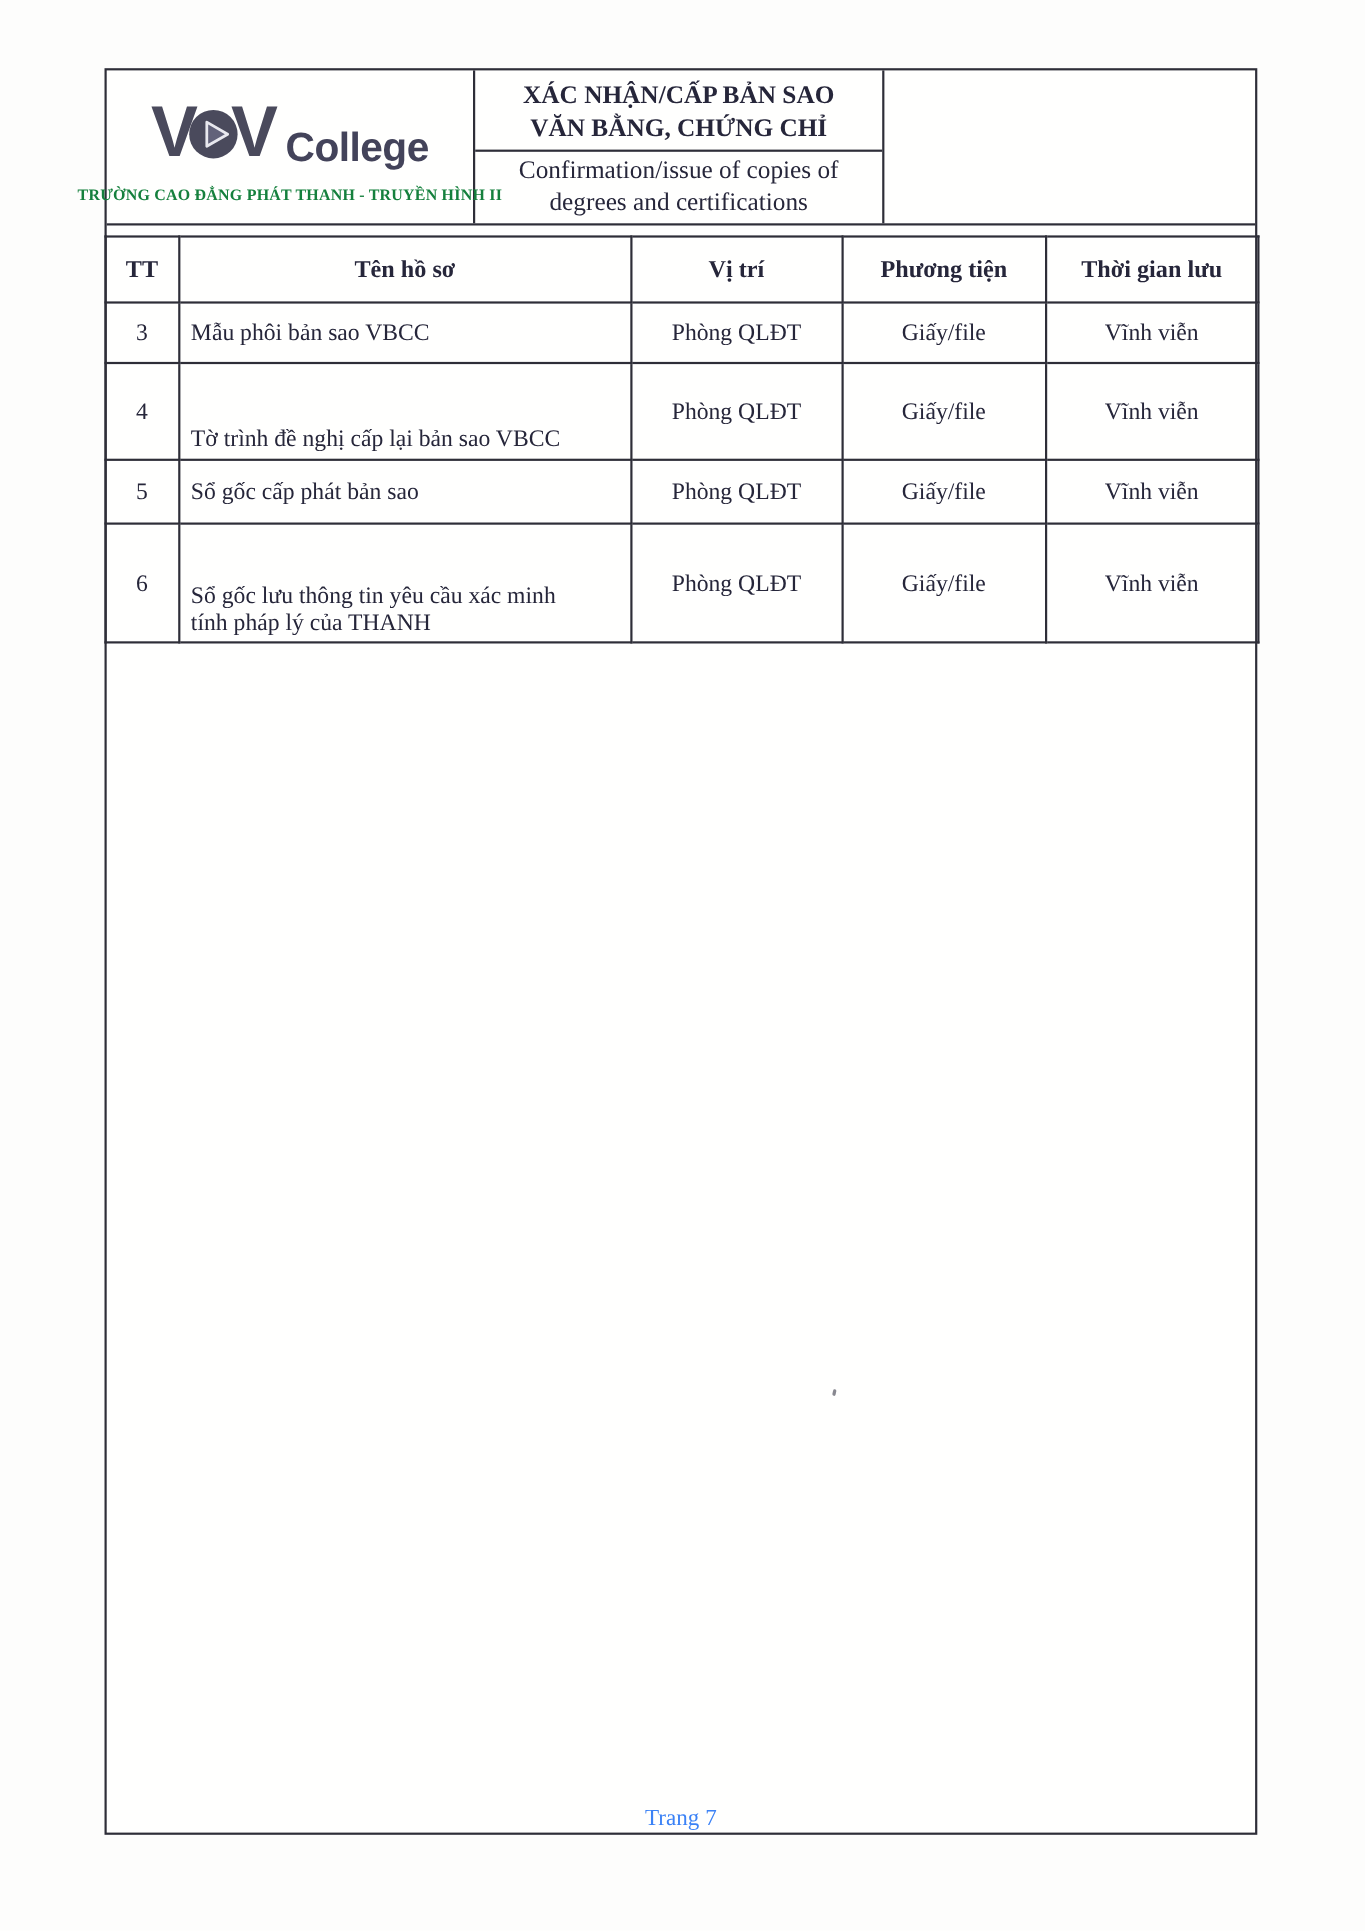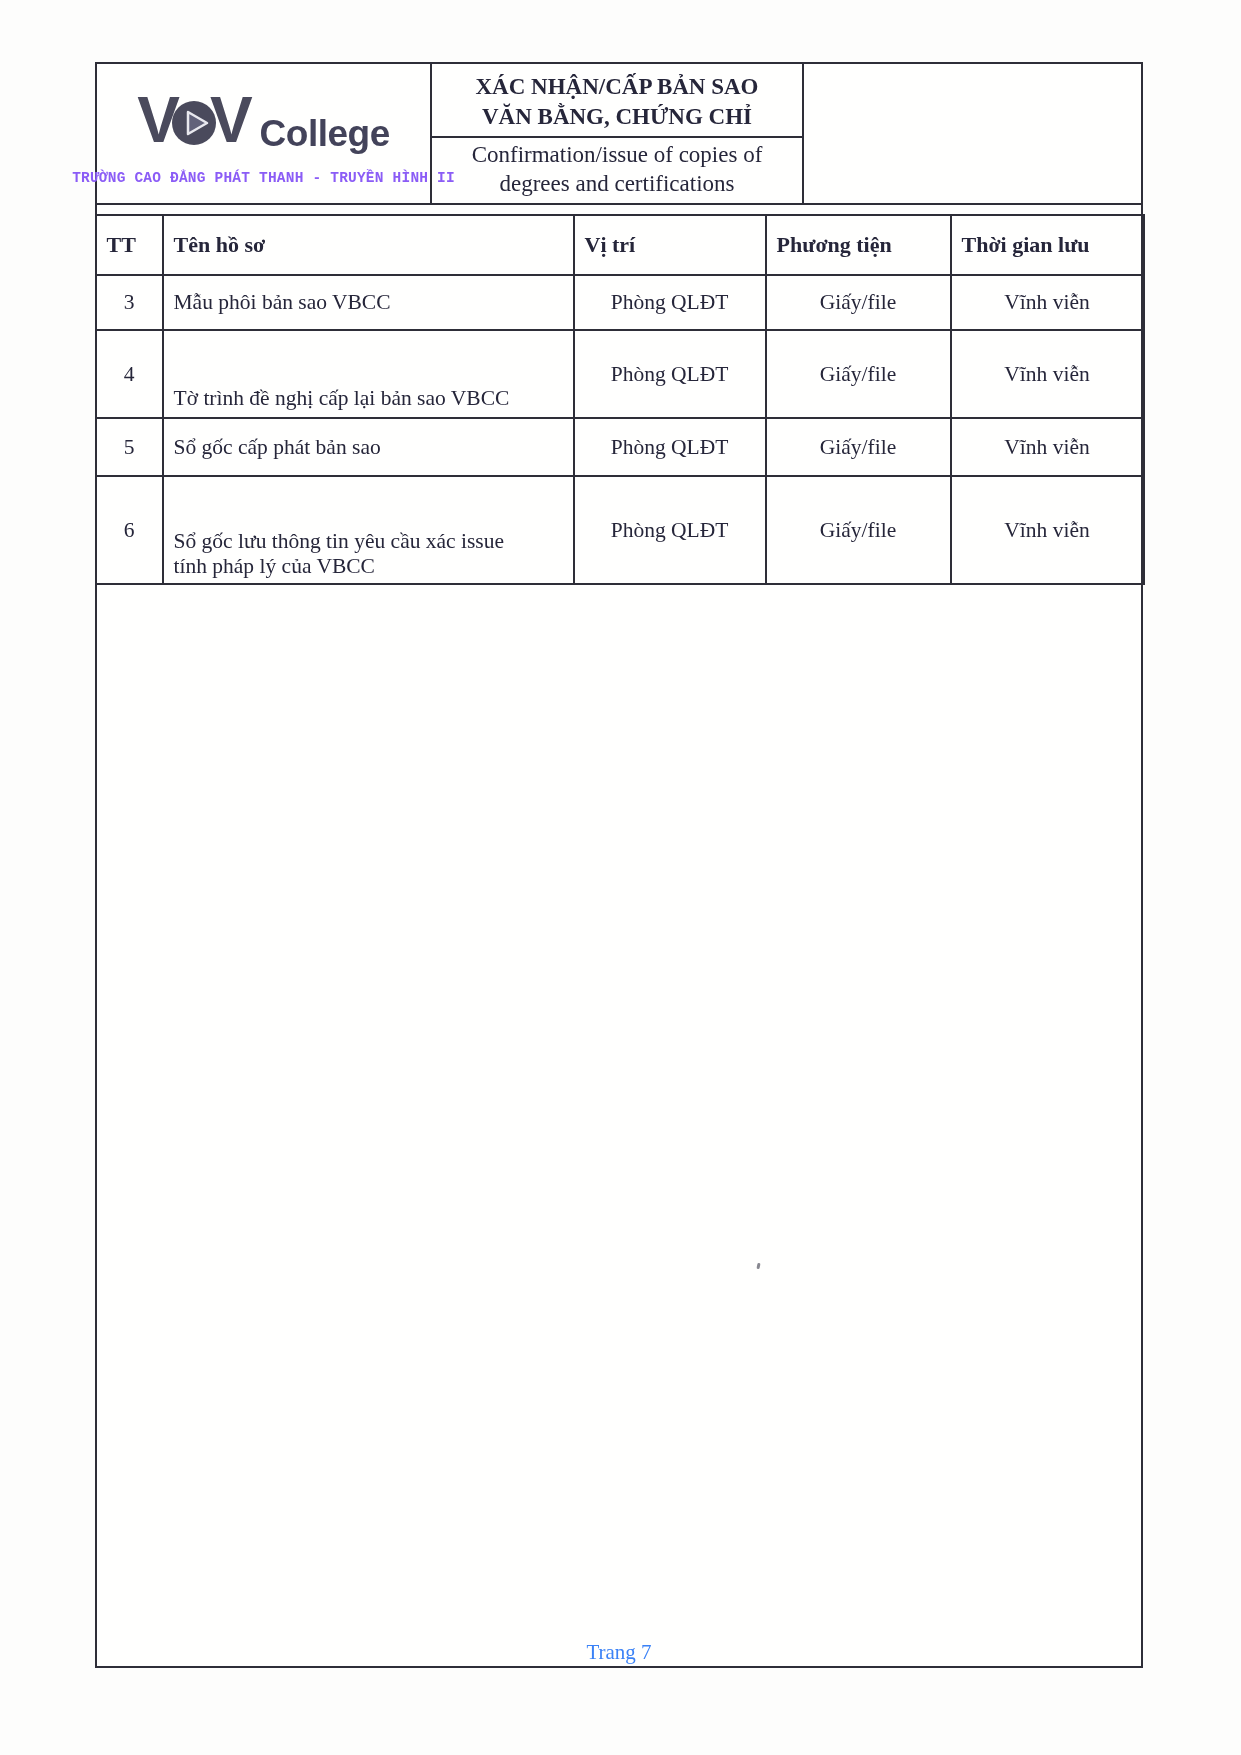--- a/index.html
+++ b/index.html
@@ -31,22 +31,22 @@
     font-weight:900;font-size:64px;color:#4a4a5c;
     transform:scaleY(1.02);letter-spacing:-2px;
   }
   .vov-circle{width:46px;height:46px;margin:6px -7px 0 -7px;position:relative;z-index:2;}
   .college-word{
     font-family:"Liberation Sans","DejaVu Sans",sans-serif;
     font-weight:800;font-size:37px;color:#43435a;margin-left:9px;margin-top:28px;
     letter-spacing:-0.5px;
   }
   .logo-tagline{
-    font-family:Liberation Mono, monospace;
-    font-weight:700;font-size:14.5px;color:#8b5cf6;margin-top:18px;
+    font-family:Liberation Serif, serif;
+    font-weight:700;font-size:14.5px;color:#15803d;margin-top:18px;
     letter-spacing:0.2px;white-space:nowrap;
   }
   .title-cell{
     width:372px;box-sizing:border-box;border-right:2.5px solid #2e2e38;
     display:flex;flex-direction:column;
   }
   .title-vi{
     height:74px;box-sizing:border-box;border-bottom:2.5px solid #2e2e38;
     display:flex;flex-direction:column;align-items:center;justify-content:flex-end;
     font-weight:bold;font-size:23px;line-height:1.3;padding-bottom:4px;text-align:center;
@@ -63,21 +63,21 @@
   .doc-table{
     position:absolute;left:-2.5px;top:150px;width:1048px;
     border-collapse:collapse;table-layout:fixed;
     font-size:21.5px;
   }
   .doc-table td,.doc-table th{
     border:2px solid #2e2e38;box-sizing:border-box;
     vertical-align:middle;padding:4px 10px;
     font-weight:normal;
   }
-  .doc-table th{font-weight:bold;text-align:left;font-size:22px;}
+  .doc-table th{font-weight:bold;text-align:center;font-size:22px;}
   .col-tt{width:67px;}
   .col-name{width:411px;}
   .col-loc{width:192px;}
   .col-media{width:185px;}
   .col-time{width:193px;}
   .cell-center{text-align:center;}
   .cell-name{text-align:left;padding-left:14px;}
   .name-narrow{max-width:340px;margin-top:48px;}
   .row-h-hdr{height:60px;}
   .row-h-s{height:55px;}
@@ -162,21 +162,21 @@
     <tr class="row-h-m">
       <td class="cell-center">5</td>
       <td class="cell-name">Sổ gốc cấp phát bản sao</td>
       <td class="cell-center">Phòng QLĐT</td>
       <td class="cell-center">Giấy/file</td>
       <td class="cell-center">Vĩnh viễn</td>
     </tr>
     <tr class="row-h-l">
       <td class="cell-center">6</td>
       <td class="cell-name">
-        <div class="name-narrow">Sổ gốc lưu thông tin yêu cầu xác issue tính pháp lý của VBCC</div>
+        <div class="name-narrow">Sổ gốc lưu thông tin yêu cầu xác minh tính pháp lý của THANH</div>
       </td>
       <td class="cell-center">Phòng QLĐT</td>
       <td class="cell-center va-top">Giấy/file</td>
       <td class="cell-center">Vĩnh viễn</td>
     </tr>
   </tbody>
     </table>
 
   <div class="scan-speck"></div>
 

